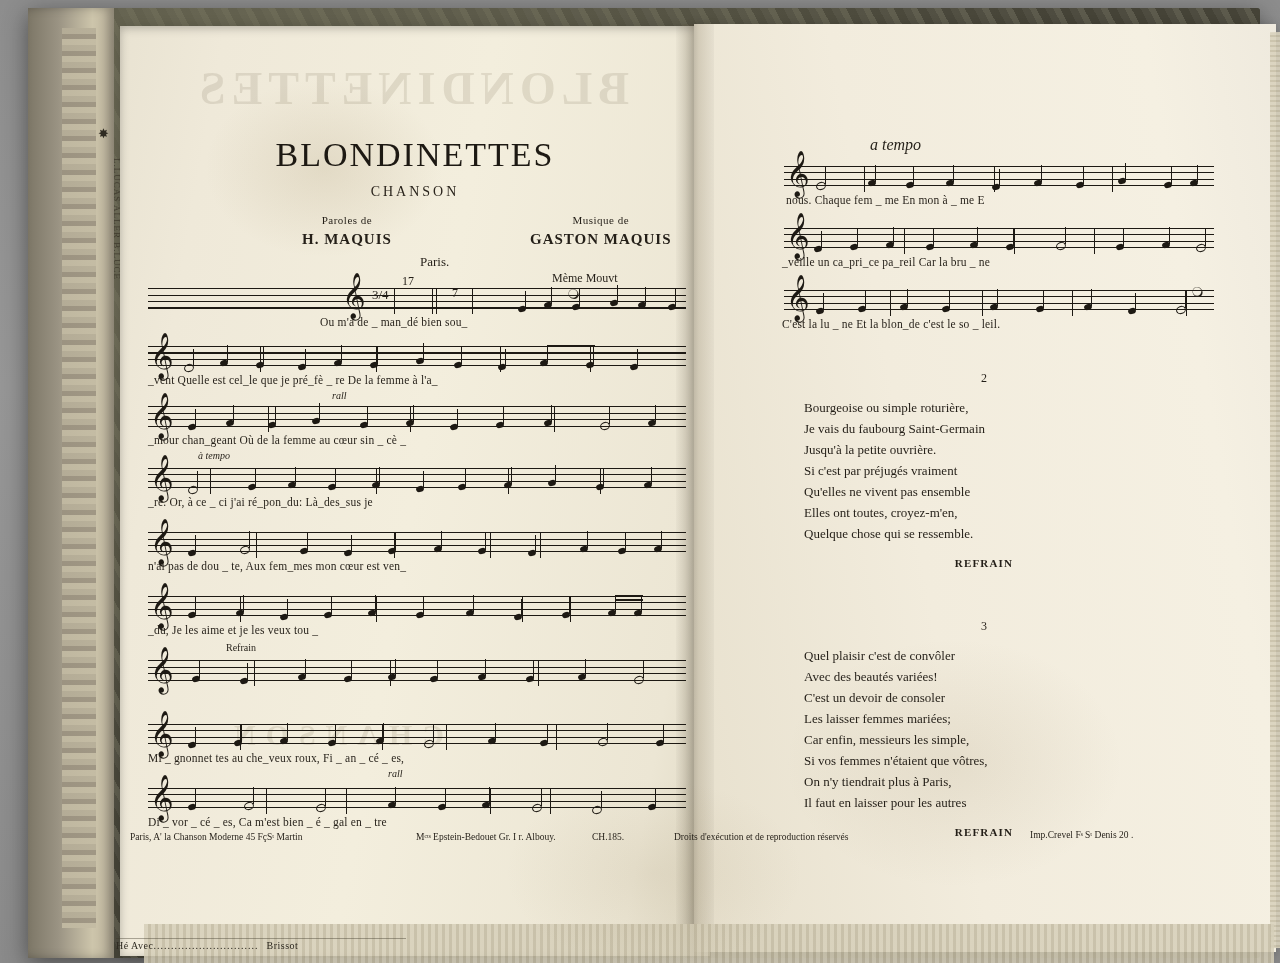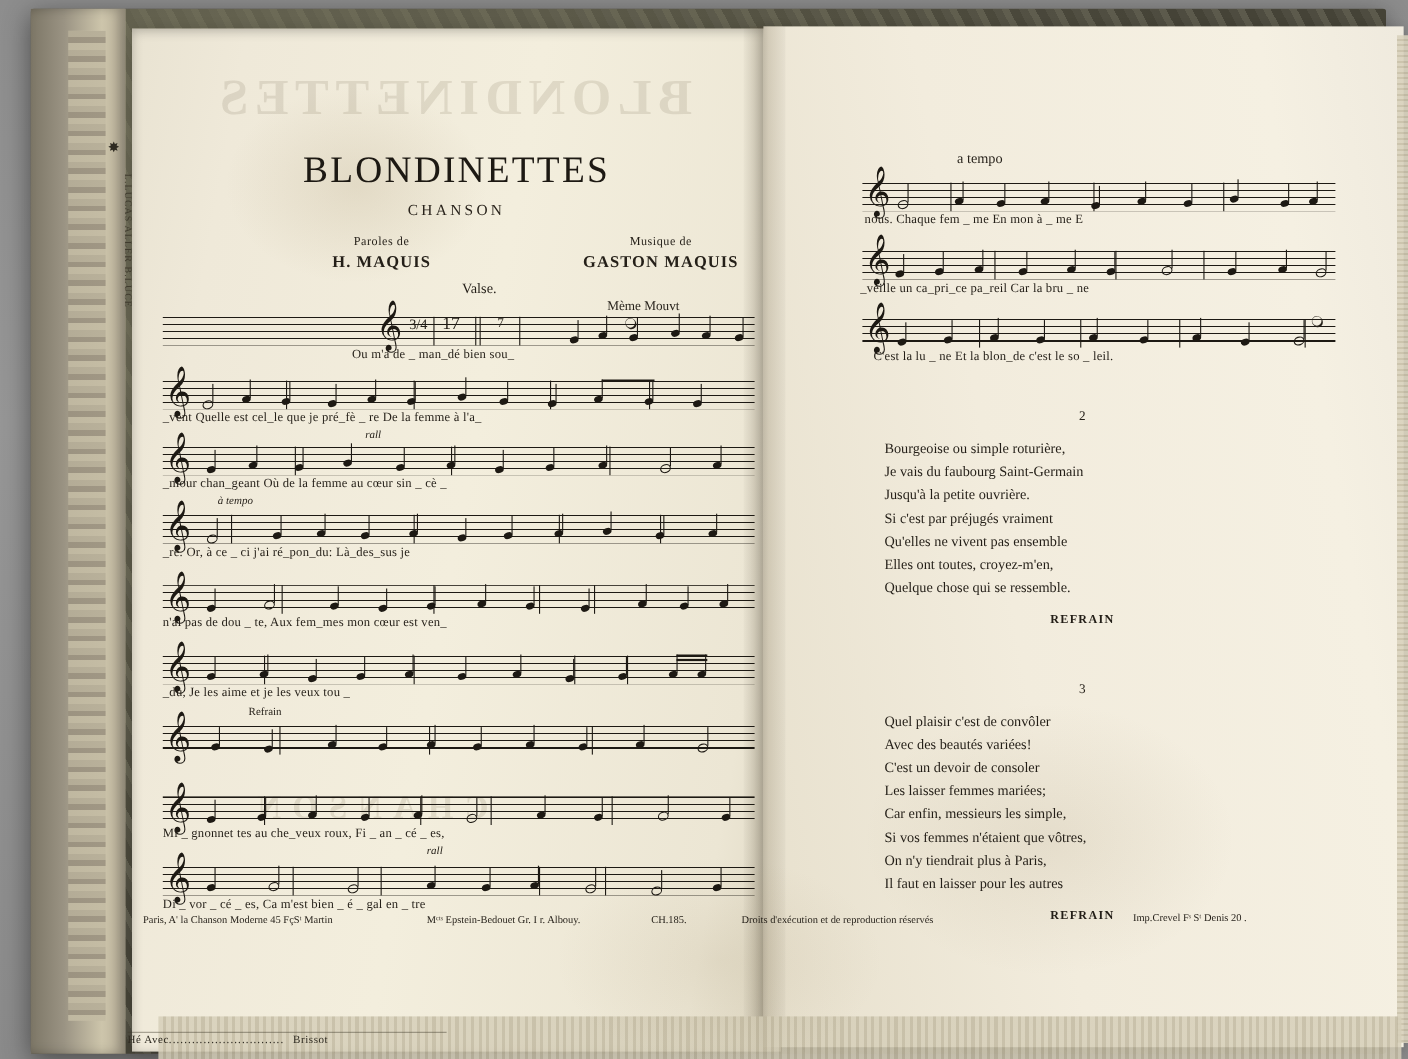--- a/index.html
+++ b/index.html
@@ -91,21 +91,21 @@
   .n.hollow{background:transparent;border:1.6px solid #1d1913;}
   .stem{position:absolute;width:1.4px;height:17px;background:#1d1913;}
   .bar{position:absolute;width:1.4px;height:26px;background:#1d1913;top:14px;}
   .beam{position:absolute;height:2.4px;background:#1d1913;}
 
   
   .rp{position:absolute;left:610px;top:6px;width:582px;height:928px;color:#241f18;}
   .verse{position:absolute;width:360px;left:110px;text-align:left;font-size:13px;line-height:21px;color:#231e17;}
   .vnum{text-align:center;font-size:12px;margin-bottom:8px;}
   .refrain{text-align:center;font-size:11px;letter-spacing:1.2px;margin-top:9px;font-weight:bold;}
-  .atempo{position:absolute;left:176px;top:112px;font-size:13px;}
+  .atempo{position:absolute;left:176px;top:112px;font-size:16px;font-style:italic;}
 
   
   .publine{position:absolute;left:8px;top:806px;width:575px;font-size:9.5px;color:#241f18;}
   .pub-a{position:absolute;left:2px;top:0;}
 
   .segno{position:absolute;font-size:13px;}
 </style>
 </head>
 <body>
 
@@ -142,28 +142,28 @@
           <div class="cred-l">
             <div class="sm">Paroles de</div>
             <div class="big">H. MAQUIS</div>
           </div>
           <div class="cred-r">
             <div class="sm">Musique de</div>
             <div class="big">GASTON MAQUIS</div>
           </div>
         </div>
 
-        <div class="valse">Valse.</div>
+        <div class="valse">Paris.</div>
         <div class="meme">Mème Mouvt</div>
 
         <div class="stave" style="top:248px">
           <div class="lines"></div>
           <div class="clef" style="left:222px;top:2px">𝄞</div>
           <div style="position:absolute;left:252px;top:14px;font-size:13px;line-height:13px;text-align:center;width:14px">3/4</div>
-          <div class="mark" style="left:282px;top:12px;font-style:normal;font-size:16px">17</div>
+          <div class="mark" style="left:282px;top:0;font-style:normal;font-size:12px">17</div>
           <div class="bar" style="left:274px"></div>
           <div class="bar" style="left:312px"></div>
           <div class="bar" style="left:316px"></div>
           <div class="bar" style="left:352px"></div>
           <div class="mark" style="left:332px;top:12px;font-style:normal;font-size:12px">7</div>
           <div class="segno" style="left:448px;top:12px">🔾</div>
           <div class="notes">
             <div class="n" style="left:370px;top:22px"></div>
               <div class="stem" style="left:377px;top:7px"></div>
             <div class="n" style="left:396px;top:18px"></div>
@@ -542,21 +542,21 @@
               <div class="stem" style="left:307px;top:3px"></div>
             <div class="n" style="left:344px;top:22px"></div>
               <div class="stem" style="left:351px;top:7px"></div>
             <div class="n hollow" style="left:392px;top:20px"></div>
               <div class="stem" style="left:401px;top:5px"></div>
           </div>
           <div class="bar" style="left:196px"></div>
             <div class="bar" style="left:288px"></div>
           <div class="bar" style="left:378px"></div>
             <div class="bar" style="left:492px"></div>
-          <div class="lyr" style="left:100px;width:440px">C'est  la   lu _ ne     Et la   blon_de c'est le so _ leil.</div>
+          <div class="lyr" style="left:88px;width:440px">C'est  la   lu _ ne     Et la   blon_de c'est le so _ leil.</div>
         </div>
 
         <div class="verse" style="top:344px">
           <div class="vnum">2</div>
           <div>Bourgeoise ou simple roturière,</div>
           <div>Je vais du faubourg Saint-Germain</div>
           <div>Jusqu'à la petite ouvrière.</div>
           <div>Si c'est par préjugés vraiment</div>
           <div>Qu'elles ne vivent pas ensemble</div>
           <div>Elles ont toutes, croyez-m'en,</div>
@@ -571,21 +571,21 @@
           <div>C'est un devoir de consoler</div>
           <div>Les laisser femmes mariées;</div>
           <div>Car enfin, messieurs les simple,</div>
           <div>Si vos femmes n'étaient que vôtres,</div>
           <div>On n'y tiendrait plus à Paris,</div>
           <div>Il faut en laisser pour les autres</div>
           <div class="refrain">REFRAIN</div>
         </div>
       </div>
 
-      <div style="position:absolute;left:304px;top:814px;font-size:9.5px;color:#241f18">Mᶜᵗˢ Epstein-Bedouet Gr. I r. Albouy.</div>
+      <div style="position:absolute;left:332px;top:814px;font-size:9.5px;color:#241f18">Mᶜᵗˢ Epstein-Bedouet Gr. I r. Albouy.</div>
       <div style="position:absolute;left:508px;top:814px;font-size:9.5px;color:#241f18">CH.185.</div>
       <div style="position:absolute;left:590px;top:814px;font-size:9.5px;color:#241f18">Droits d'exécution et de reproduction réservés</div>
       <div style="position:absolute;left:946px;top:812px;font-size:9.5px;color:#241f18">Imp.Crevel Fˢ Sᵗ Denis 20 .</div>
     </div>
 
     <div class="tabmark">✸</div>
     <div class="tabtext">L.LUCAS  ALLER  B.LUCE</div>
 
     <div class="bottom-label">
       <span>Hé Avec</span><span class="dots">..............................</span><span style="margin-left:8px">Brissot</span>

